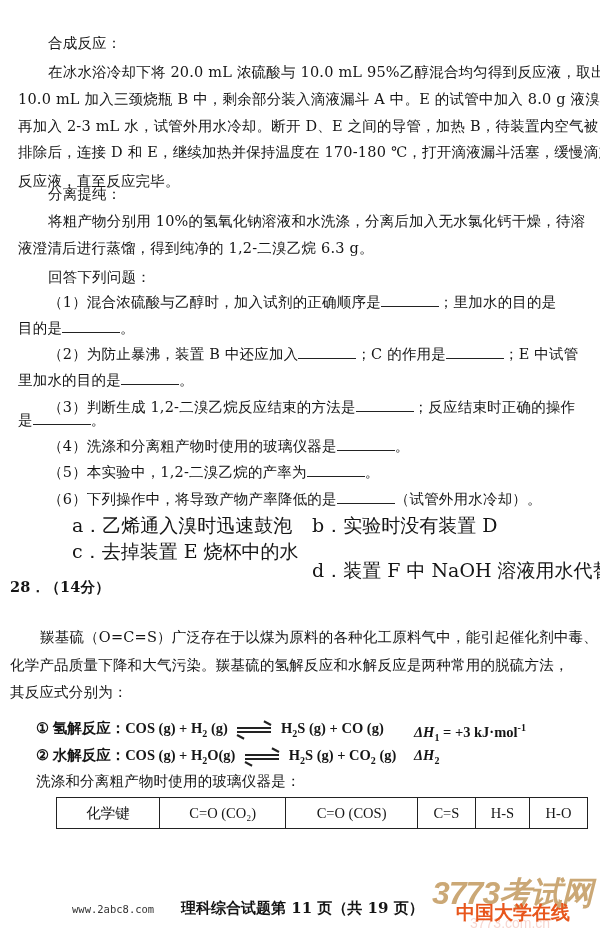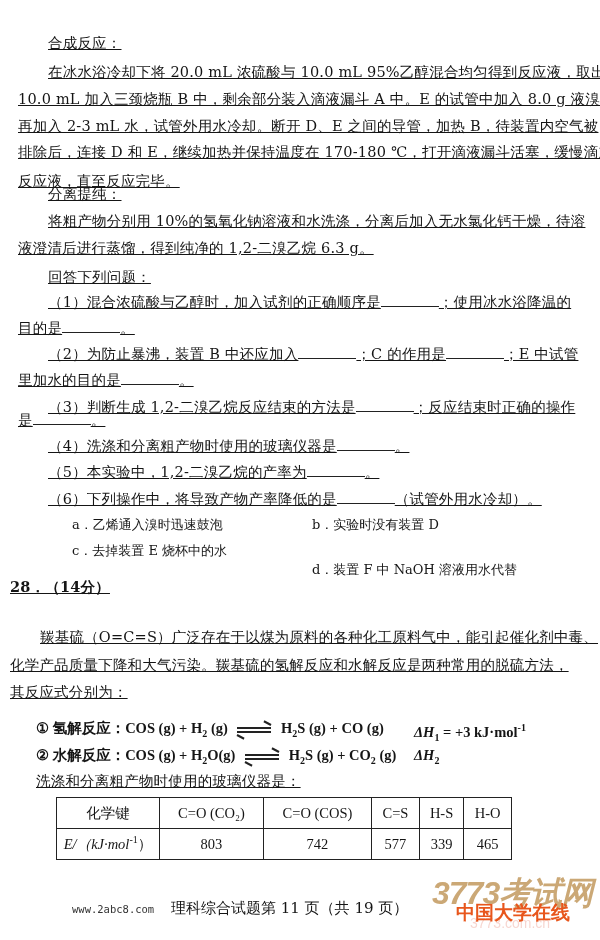--- a/index.html
+++ b/index.html
@@ -5,39 +5,38 @@
   html, body { margin: 0; padding: 0; }
   body {
     width: 600px; height: 940px; position: relative; overflow: hidden;
     background: #ffffff; color: #151515;
     font-family: "DejaVu Serif", "Liberation Serif", serif;
   }
   .line {
     position: absolute; left: 18px; right: 22px;
     font-size: 14.5px; line-height: 20px; white-space: nowrap;
     letter-spacing: 0.2px;
-    text-decoration: underline;
   }
   .indent { left: 48px; }
-  .opt { position: absolute; font-size: 13px; line-height: 20px; white-space: nowrap; }
+  .opt { position: absolute; font-size: 19px; line-height: 20px; white-space: nowrap; }
   .blank { display: inline-block; width: 58px; border-bottom: 1px solid #222; height: 14px; vertical-align: baseline; }
   .bold { font-weight: bold; }
   .eq { position: absolute; font-size: 14.5px; line-height: 20px; white-space: nowrap; font-family: "Liberation Serif", serif; font-weight: bold; }
   .arrow { display: inline-block; width: 34px; height: 10px; position: relative; margin: 0 6px; vertical-align: middle; }
   .arrow::before { content: ""; position: absolute; left: 0; right: 0; top: 2px; border-top: 2px solid #222; }
   .arrow::after { content: ""; position: absolute; left: 0; right: 0; top: 6px; border-top: 2px solid #222; }
   .arrow .h1 { position: absolute; right: 0; top: -1px; width: 8px; border-top: 2px solid #222; transform: rotate(28deg); transform-origin: right; }
   .arrow .h2 { position: absolute; left: 0; top: 9px; width: 8px; border-top: 2px solid #222; transform: rotate(28deg); transform-origin: left; }
   table.bonds {
-    position: absolute; left: 56px; top: 797px; width: 456px;
+    position: absolute; left: 56px; top: 797px; width: 532px;
     border-collapse: collapse; font-family: "Liberation Serif", serif; font-size: 14.5px;
   }
   table.bonds td { border: 1.5px solid #222; text-align: center; height: 30px; padding: 0 4px; white-space: nowrap; font-family: Liberation Serif, serif; }
   .footer-url { position: absolute; left: 72px; top: 903px; font-family: "DejaVu Sans Mono", monospace; font-size: 10.5px; color: #333; }
-  .footer-page { position: absolute; left: 171px; top: 899px; font-size: 15px; font-weight: normal; }
+  .footer-page { position: absolute; left: 181px; top: 899px; font-size: 15px; font-weight: bold; }
   .wm-top { position: absolute; left: 432px; top: 872px; font-family: "Liberation Sans", sans-serif; font-style: italic; font-weight: bold; font-size: 32px; letter-spacing: -1px; opacity: 0.55; }
   .wm-mid { position: absolute; left: 456px; top: 900px; font-family: Liberation Sans, sans-serif; font-size: 19px; font-weight: bold; }
   .wm-bot { position: absolute; left: 470px; top: 915px; font-family: "Liberation Sans", sans-serif; font-size: 14px; opacity: 0.35; }
   sub, sup { font-size: 10px; }
 </style>
 </head>
 <body>
 
 <div class="line indent" style="top:33px">合成反应：</div>
 <div class="line indent" style="top:62px">在冰水浴冷却下将 20.0 mL 浓硫酸与 10.0 mL 95%乙醇混合均匀得到反应液，取出</div>
@@ -46,21 +45,21 @@
 <div class="line" style="top:142px">排除后，连接 D 和 E，继续加热并保持温度在 170-180 ℃，打开滴液漏斗活塞，缓慢滴加</div>
 <div class="line" style="top:171px">反应液，直至反应完毕。</div>
 
 <div class="line indent" style="top:184px">分离提纯：</div>
 <div class="line indent" style="top:211px">将粗产物分别用 10%的氢氧化钠溶液和水洗涤，分离后加入无水氯化钙干燥，待溶</div>
 <div class="line" style="top:238px">液澄清后进行蒸馏，得到纯净的 1,2-二溴乙烷 6.3 g。</div>
 
 <div class="line indent" style="top:267px">回答下列问题：</div>
 
 <div class="line indent" style="top:292px">
-  <span>（1）混合浓硫酸与乙醇时，加入试剂的正确顺序是</span><span class="blank"></span><span>；使用冰水浴降温的</span>
+  <span>（1）混合浓硫酸与乙醇时，加入试剂的正确顺序是</span><span class="blank"></span><span>；里加水的目的是</span>
 </div>
 <div class="line" style="top:318px">
   <span>目的是</span><span class="blank"></span><span>。</span>
 </div>
 
 <div class="line indent" style="top:344px">
   <span>（2）为防止暴沸，装置 B 中还应加入</span><span class="blank"></span><span>；C 的作用是</span><span class="blank"></span><span>；E 中试管</span>
 </div>
 <div class="line" style="top:370px">
   <span>里加水的目的是</span><span class="blank"></span><span>。</span>
@@ -118,28 +117,20 @@
 <table class="bonds">
   <tbody>
       <tr>
     <td style="width:94px; font-family:'DejaVu Serif',serif">化学键</td>
     <td>C=O (CO₂)</td>
     <td>C=O (COS)</td>
     <td>C=S</td>
     <td>H-S</td>
     <td>H-O</td>
   </tr>
-  <tr>
-    <td><i>E/（kJ·mol</i><sup>-1</sup><span>）</span></td>
-    <td>803</td>
-    <td>742</td>
-    <td>577</td>
-    <td>339</td>
-    <td>465</td>
-  </tr>
 </tbody>
   </table>
 
 <div class="footer-url">www.2abc8.com</div>
 <div class="footer-page">理科综合试题第 11 页（共 19 页）</div>
 
 <div class="wm-top" style="color:#a16207">3773考试网</div>
 <div class="wm-bot" style="color:#e88a7a">3773.com.cn</div>
 <div class="wm-mid" style="color:#e8561c">中国大学在线</div>
 

